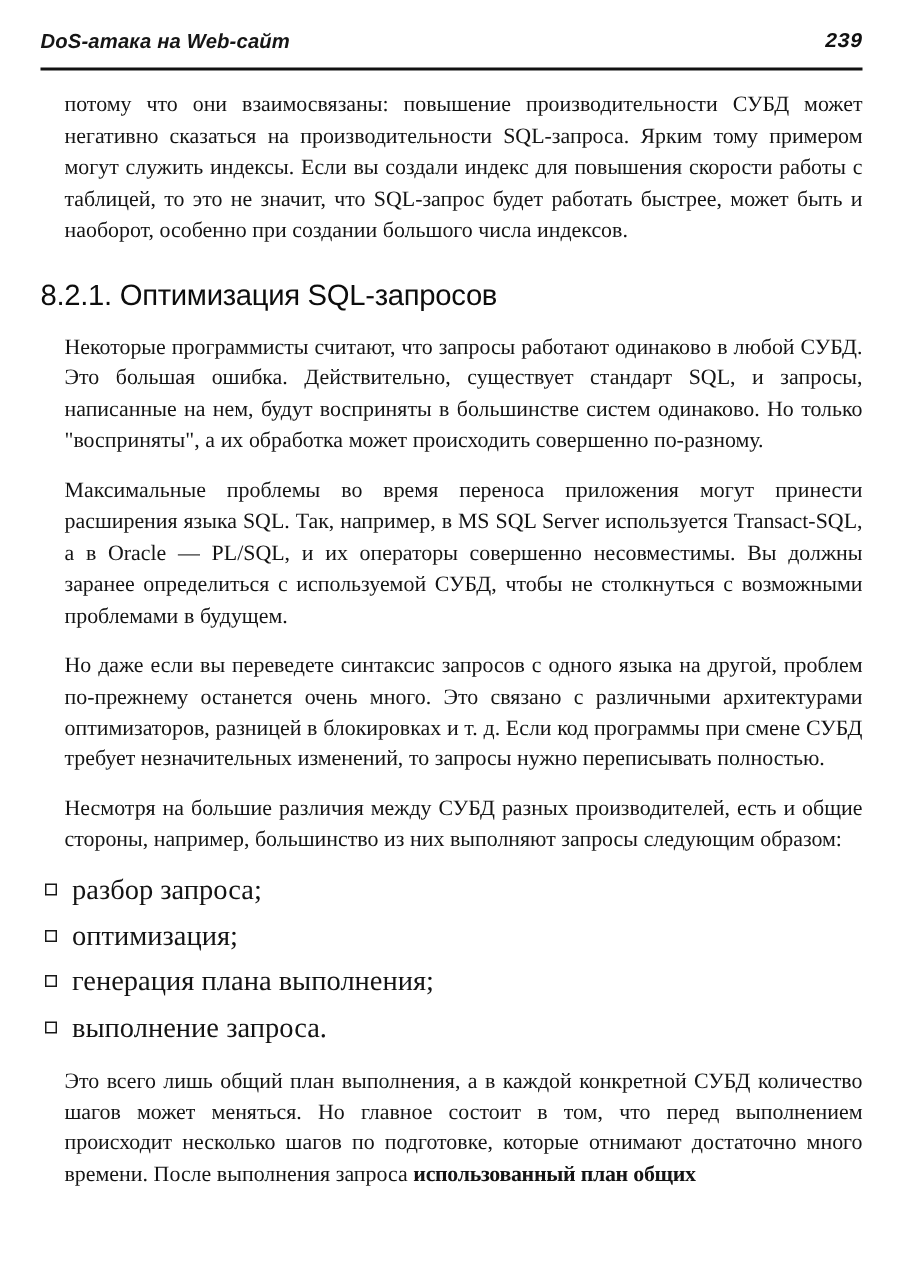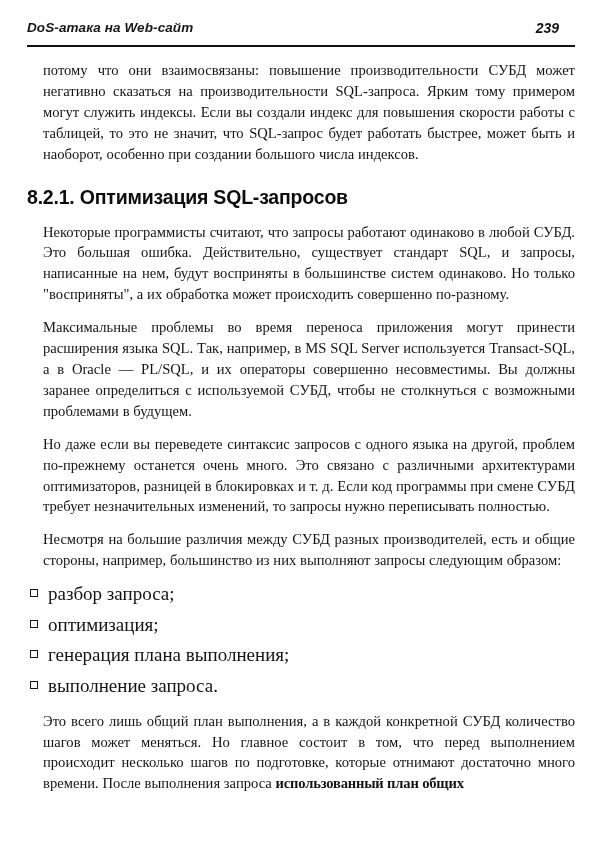--- a/index.html
+++ b/index.html
@@ -43,23 +43,23 @@
     font-family: "Liberation Sans", "DejaVu Sans", sans-serif;
     font-style: italic;
     font-weight: bold;
     font-size: 13.5px;
     letter-spacing: 0.1px;
     color: #161616;
     white-space: nowrap;
   }
   .running-head-folio {
     position: absolute;
-    right: 16px;
+    right: 0;
     top: 0;
-    font-family: Liberation Sans, sans-serif;
+    font-family: Liberation Mono, monospace;
     font-style: italic;
     font-weight: bold;
     font-size: 14px;
     color: #111111;
   }
   .head-rule {
     position: absolute;
     left: 27px;
     top: 45px;
     width: 548px;
@@ -83,21 +83,21 @@
     text-justify: inter-word;
     word-spacing: 0.1px;
     hyphens: manual;
     color: #141414;
   }
   p.body-par:last-child { margin-bottom: 0; }
 
   h2.section-heading {
     margin: 20px 0 13px 0;
     font-family: "Liberation Sans", "DejaVu Sans", sans-serif;
-    font-weight: bold;
+    font-weight: normal;
     font-size: 19.5px;
     line-height: 24px;
     letter-spacing: -0.2px;
     color: #0d0d0d;
   }
 
   
   ul.square-list {
     list-style: none;
     margin: 13px 0 12px 0;

